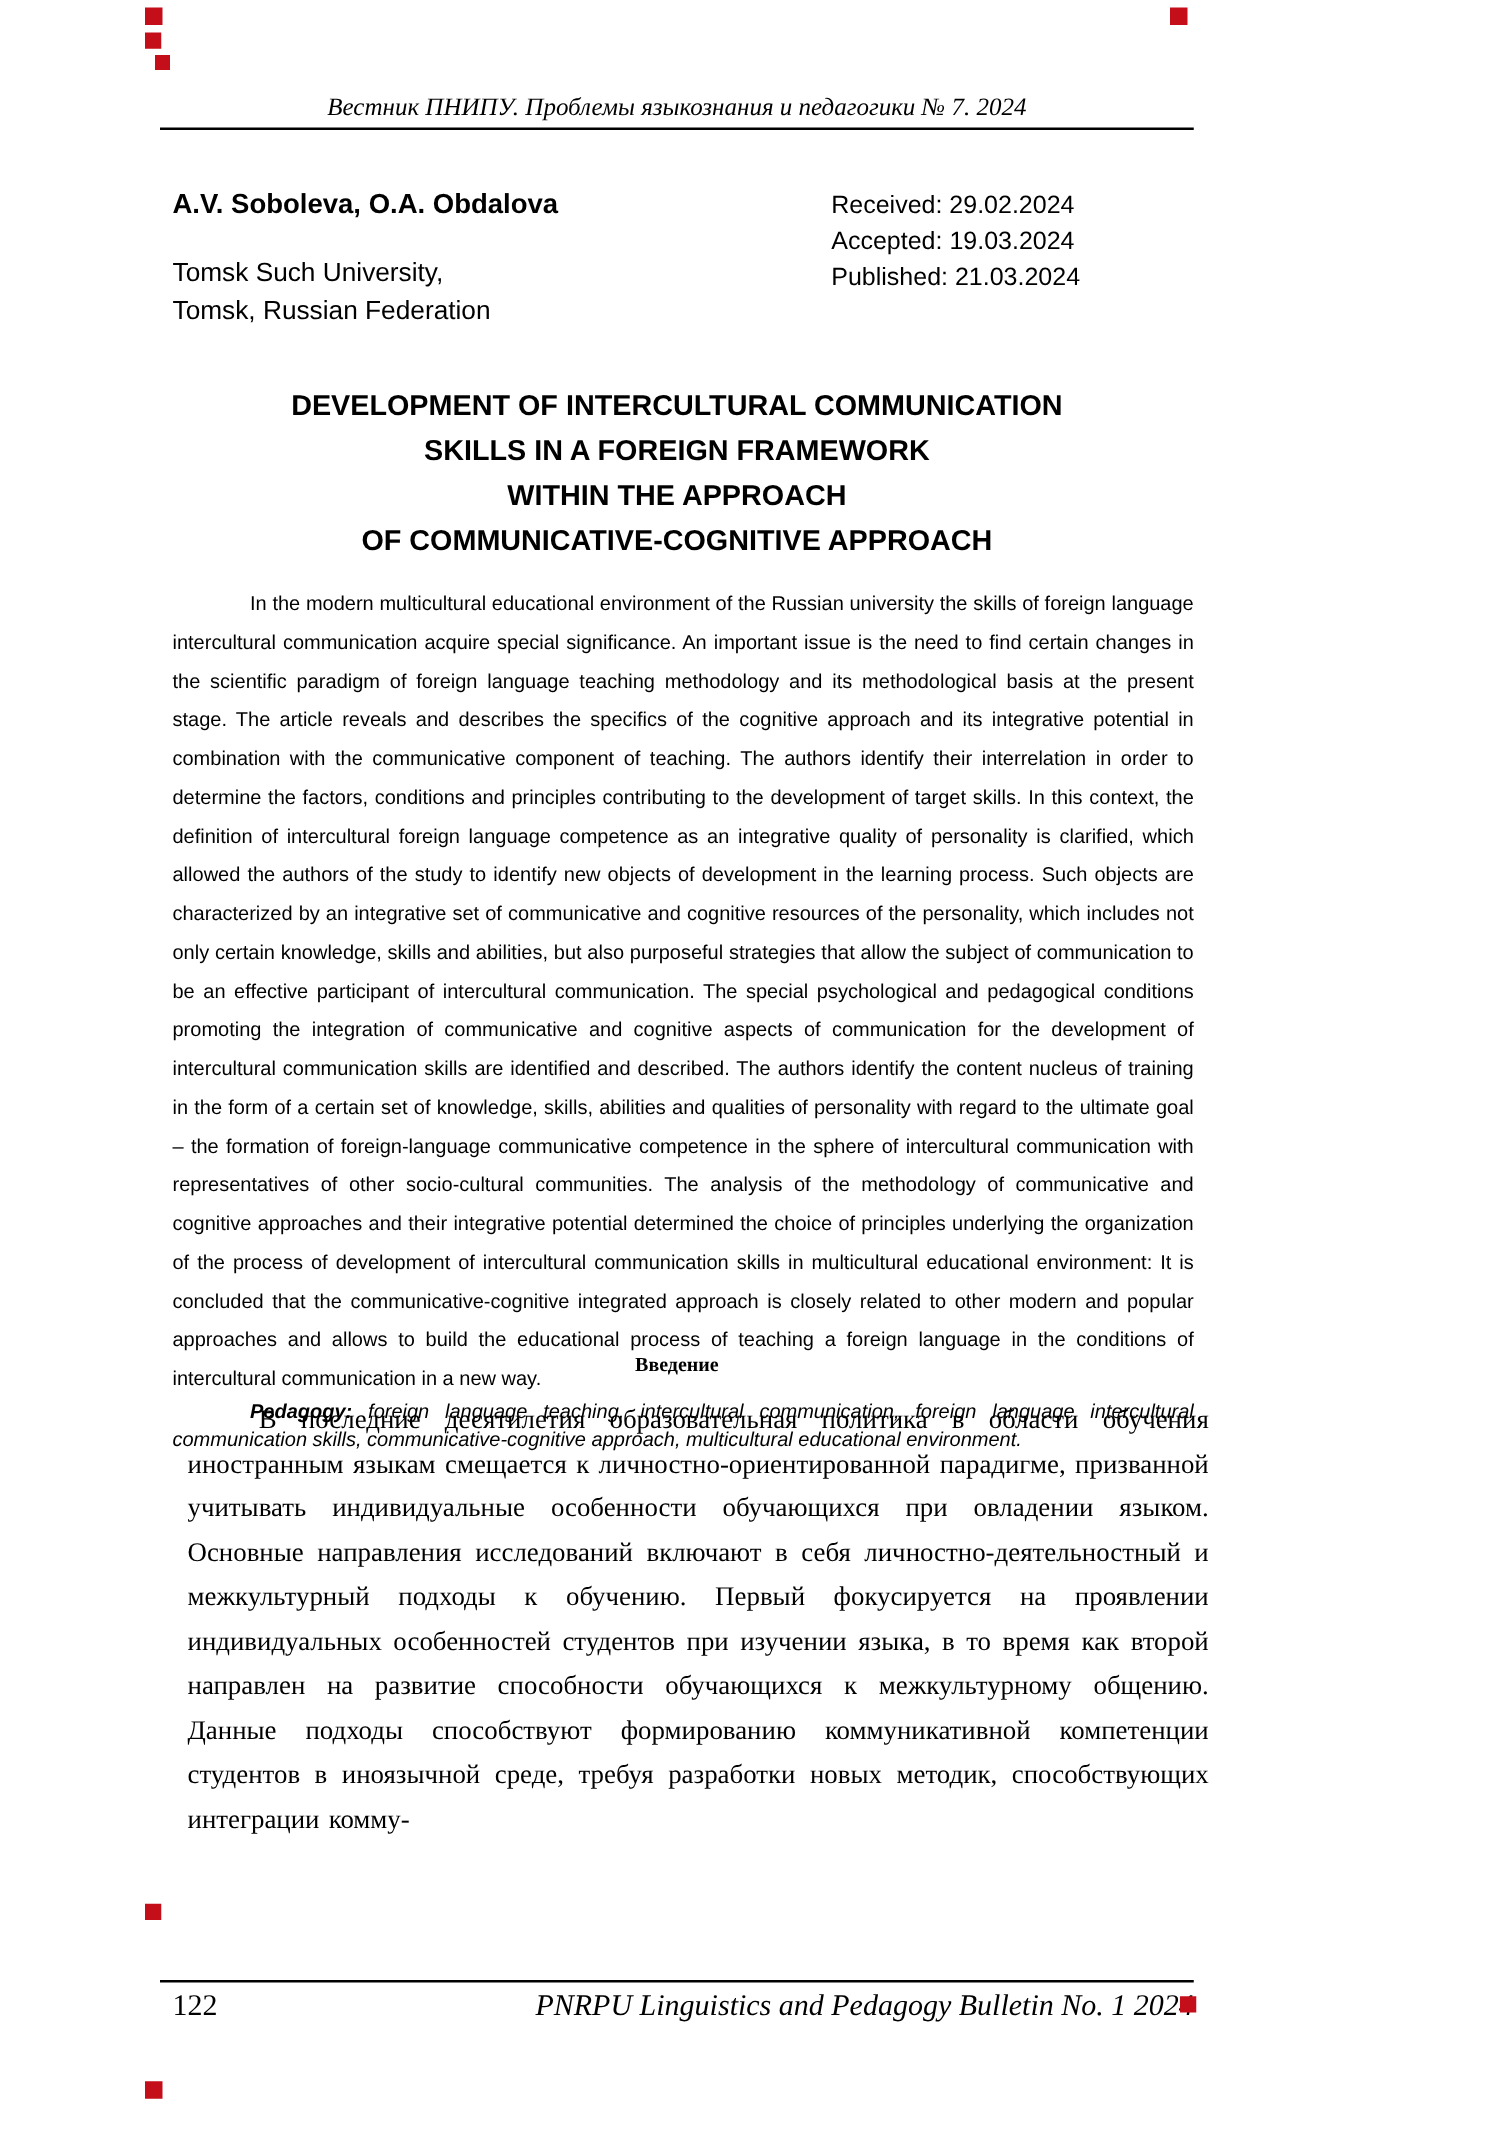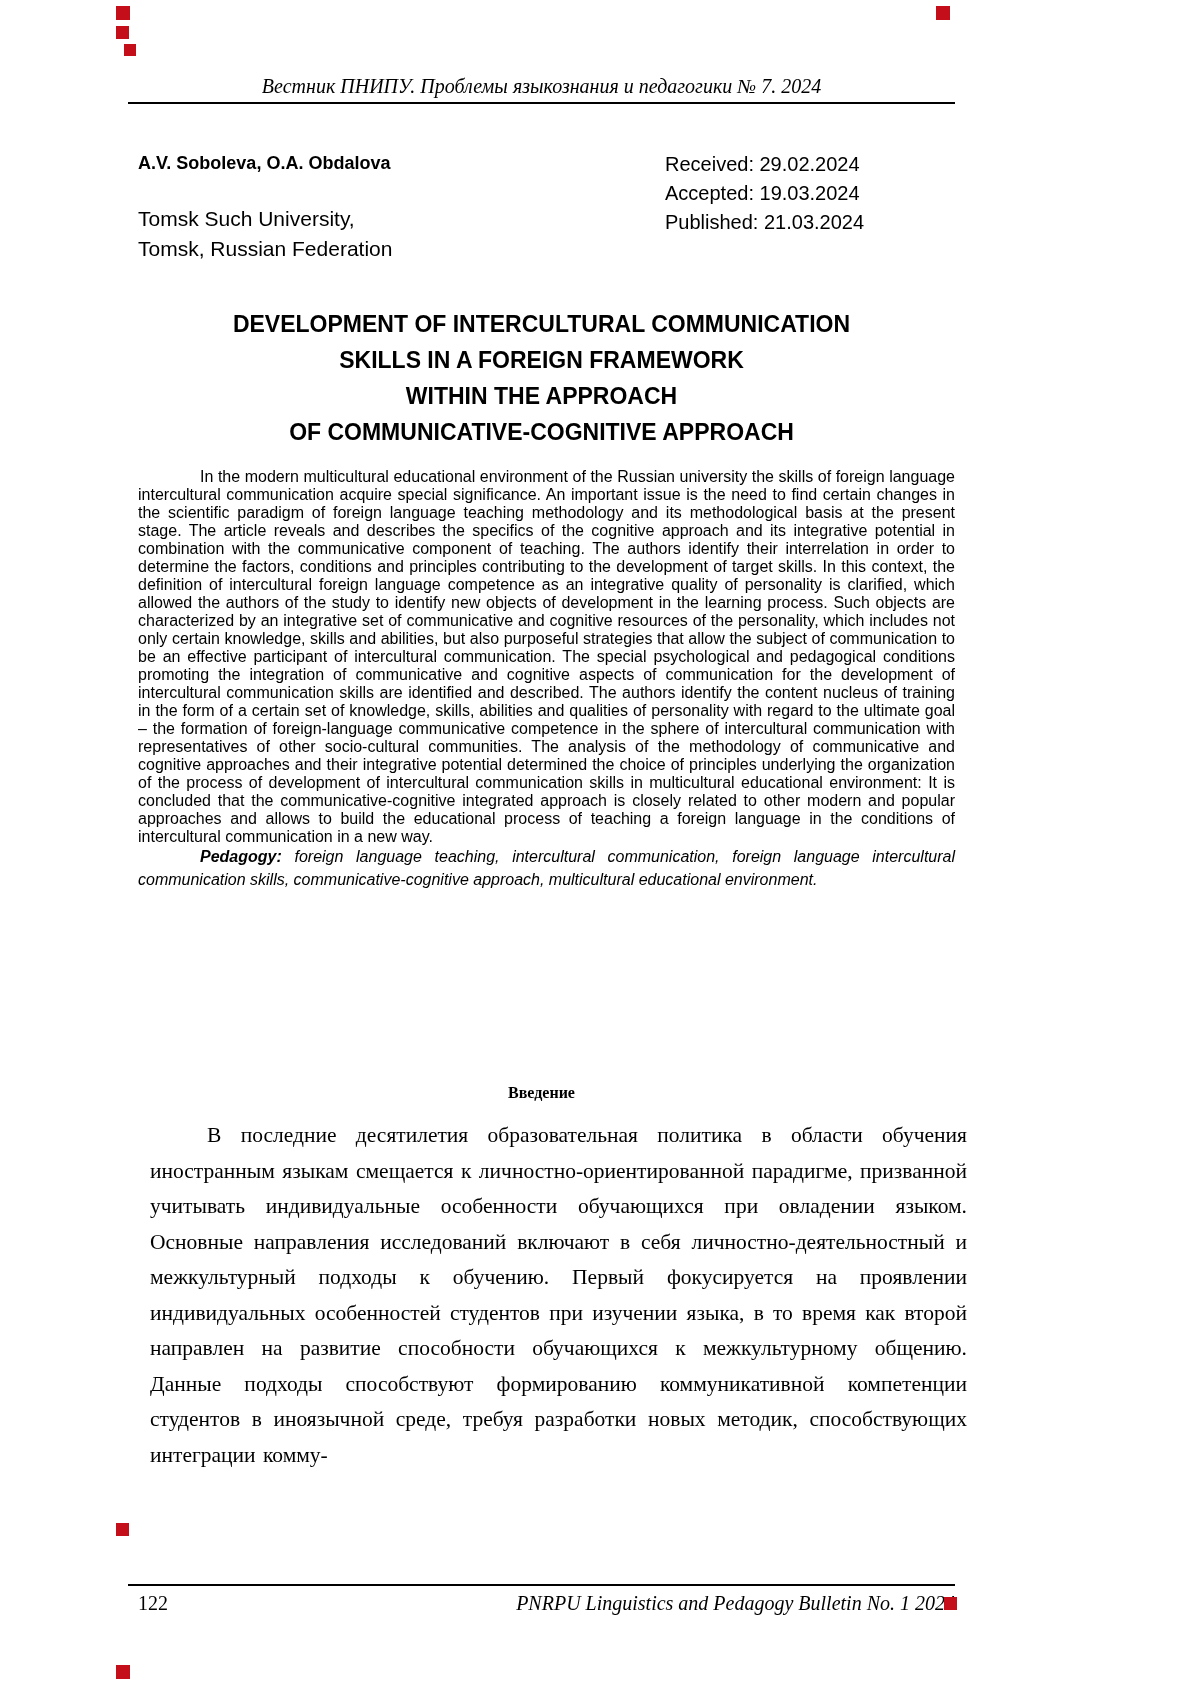--- a/index.html
+++ b/index.html
@@ -36,21 +36,21 @@
     border-top: 2px solid #000000;
   }
   .authors-block {
     position: absolute;
     top: 150px;
     left: 138px;
     width: 500px;
   }
   .authors-names {
     font-weight: bold;
-    font-size: 18px;
+    font-size: 22px;
     line-height: 26px;
     margin: 0 0 28px 0;
   }
   .affiliation-line {
     font-size: 21px;
     line-height: 30px;
     margin: 0;
   }
   .dates-block {
     position: absolute;
@@ -77,21 +77,21 @@
     position: absolute;
     top: 468px;
     left: 138px;
     width: 817px;
   }
   .abstract-text {
     margin: 0;
     text-align: justify;
     text-indent: 62px;
     font-size: 16px;
-    line-height: 18px;
+    line-height: 31px;
   }
   .keywords-par {
     margin: 0;
     text-align: justify;
     text-indent: 62px;
     font-size: 16px;
     line-height: 22.7px;
     font-style: italic;
   }
   .keywords-label {
@@ -131,21 +131,21 @@
   }
   .footer-row {
     position: absolute;
     top: 1592px;
     left: 128px;
     width: 827px;
     display: flex;
     justify-content: space-between;
     align-items: baseline;
     font-family: "Liberation Serif", serif;
-    font-size: 20px;
+    font-size: 24px;
   }
   .footer-page-number {
     padding-left: 10px;
     font-style: normal;
   }
   .footer-journal {
     font-style: italic;
   }
   .red-marker {
     position: absolute;

